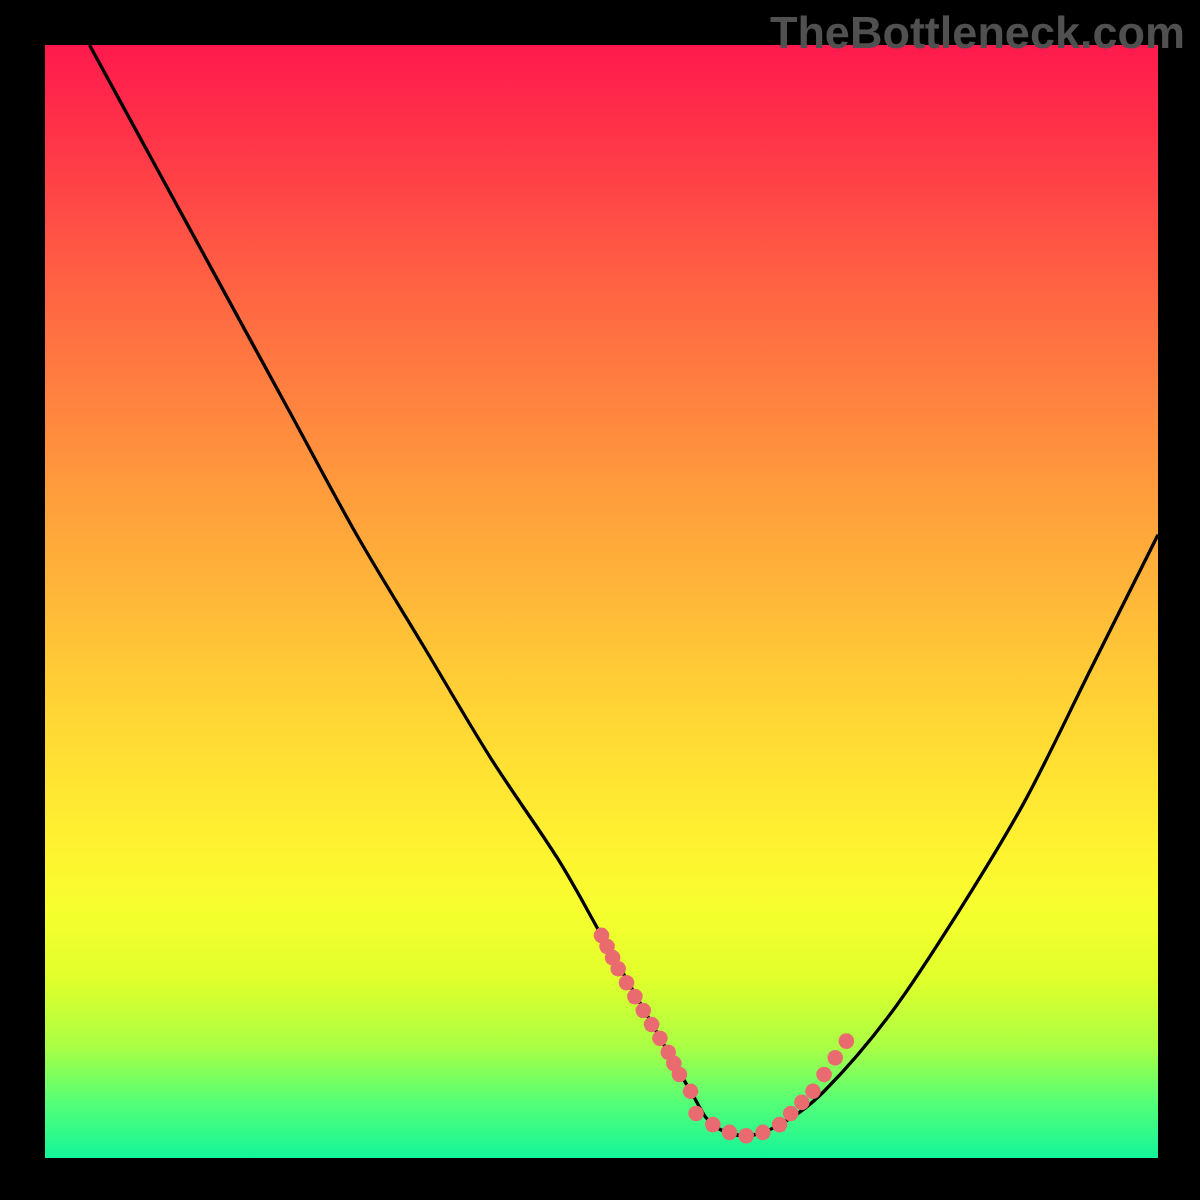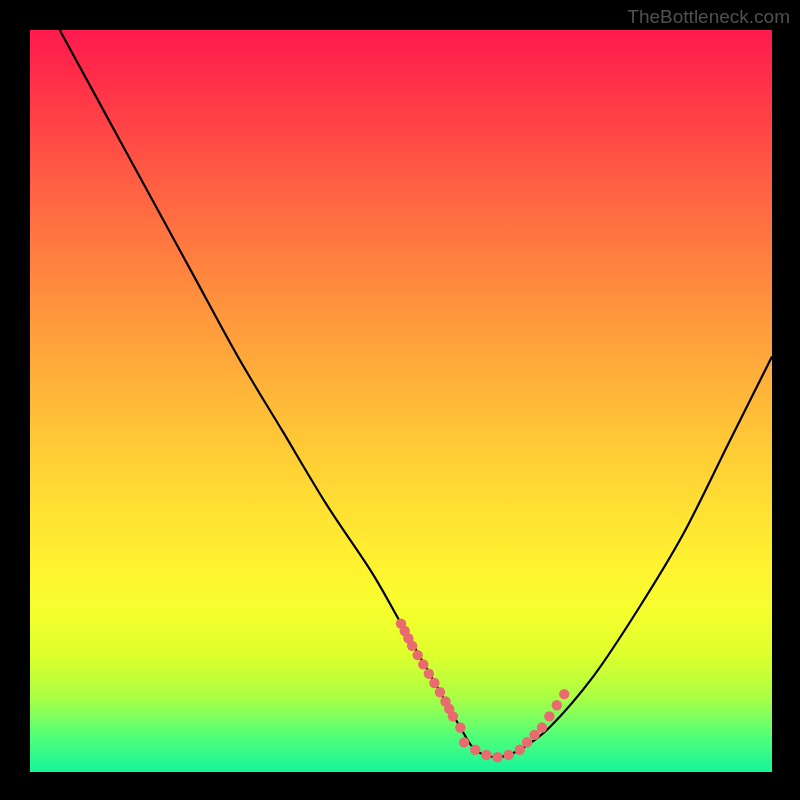--- a/index.html
+++ b/index.html
@@ -9,22 +9,22 @@
     background: #000;
     font-family: Arial, Helvetica, sans-serif;
     overflow: hidden;
     position: relative;
   }
   .attribution {
     position: absolute;
     top: 6px;
     right: 10px;
     color: #505050;
-    font-size: 19px;
-    font-weight: 400;
+    font-size: 30px;
+    font-weight: 700;
     z-index: 10;
   }
   .plot-frame {
     position: absolute;
     top: 30px;
     left: 30px;
     width: 742px;
     height: 742px;
     background: #000;
   }

